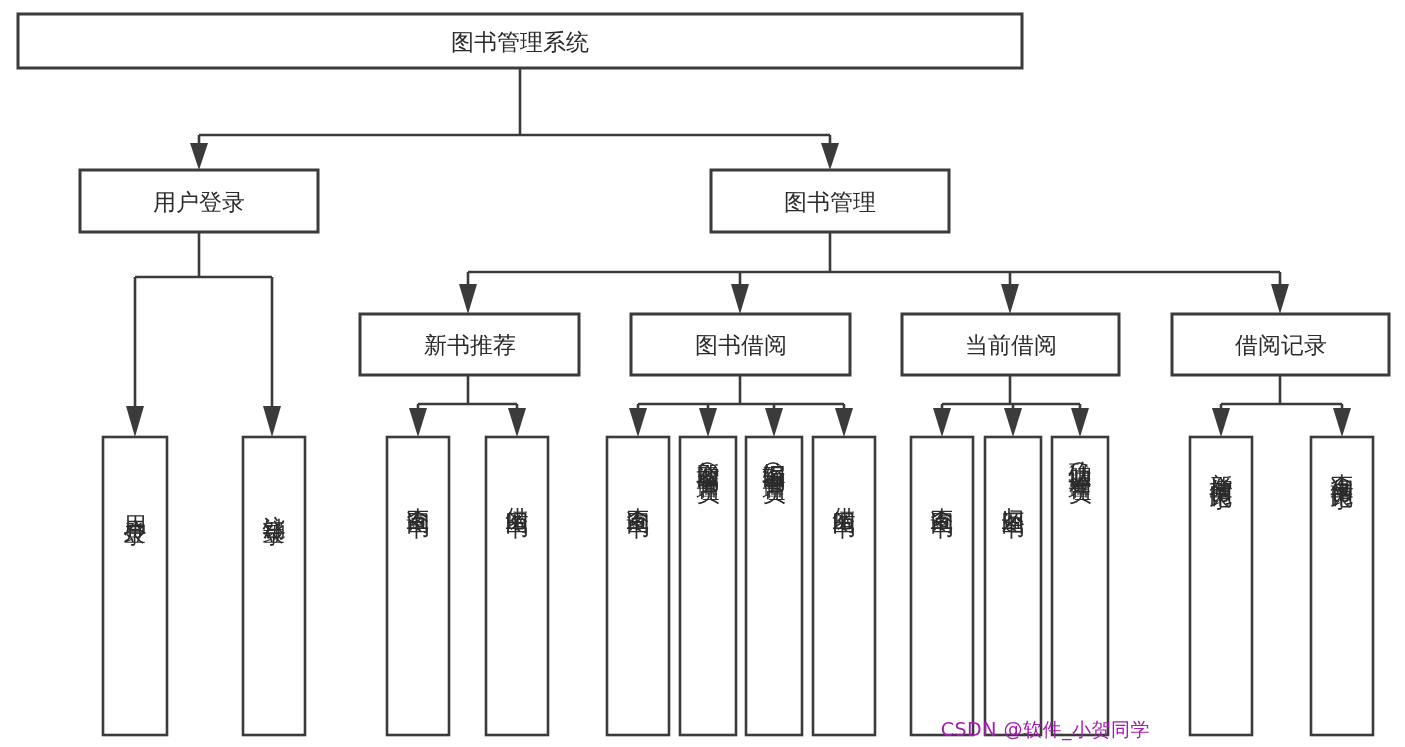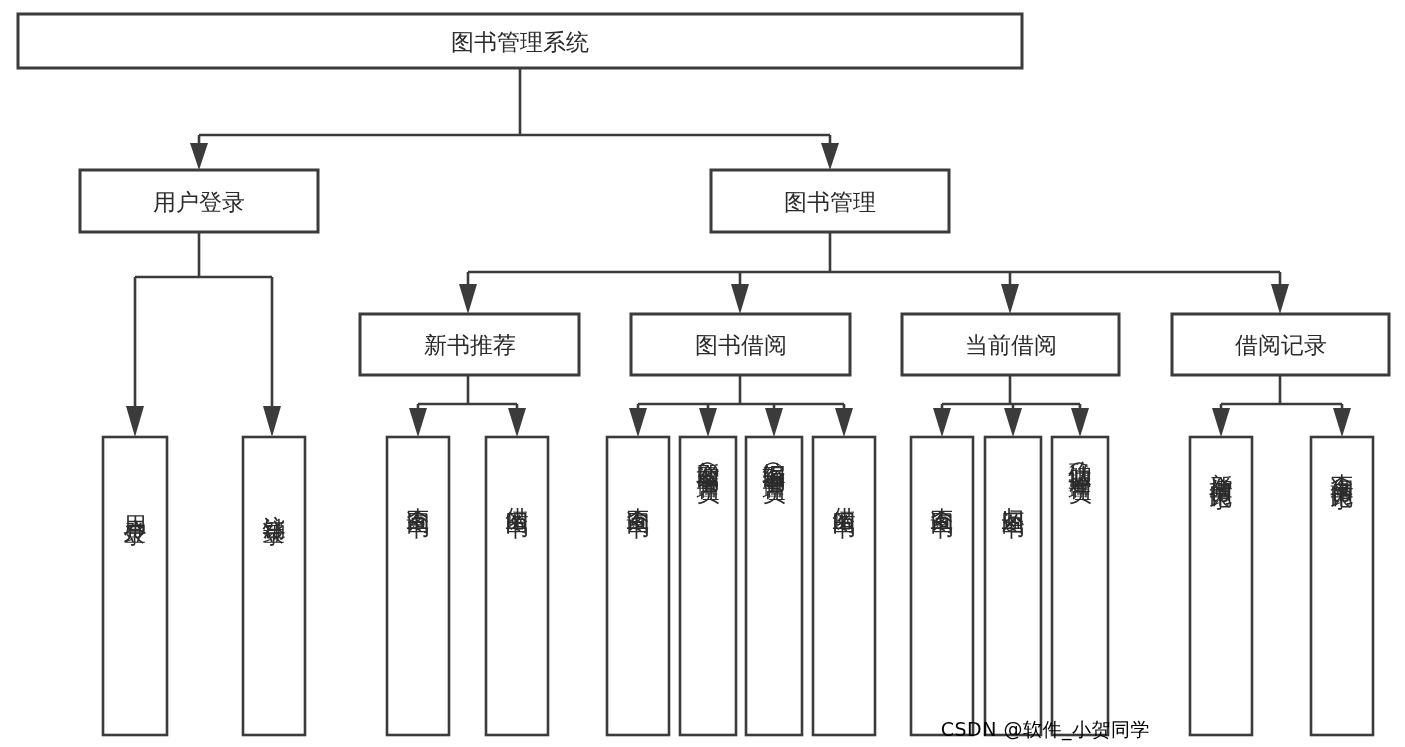--- a/index.html
+++ b/index.html
@@ -72,21 +72,21 @@
     color: #2b2b2b;
     white-space: nowrap;
     text-align: left;
   }
   .watermark {
     position: absolute;
     right: 8px;
     bottom: 4px;
     font-family: "DejaVu Sans", "Liberation Sans", sans-serif;
     font-size: 19px;
-    color: #000000;
+    color: #a21caf;
     letter-spacing: 0.5px;
     white-space: nowrap;
     text-align: right;
   }
 </style>
 </head>
 <body>
 
 <div id="diagram-root">
 

